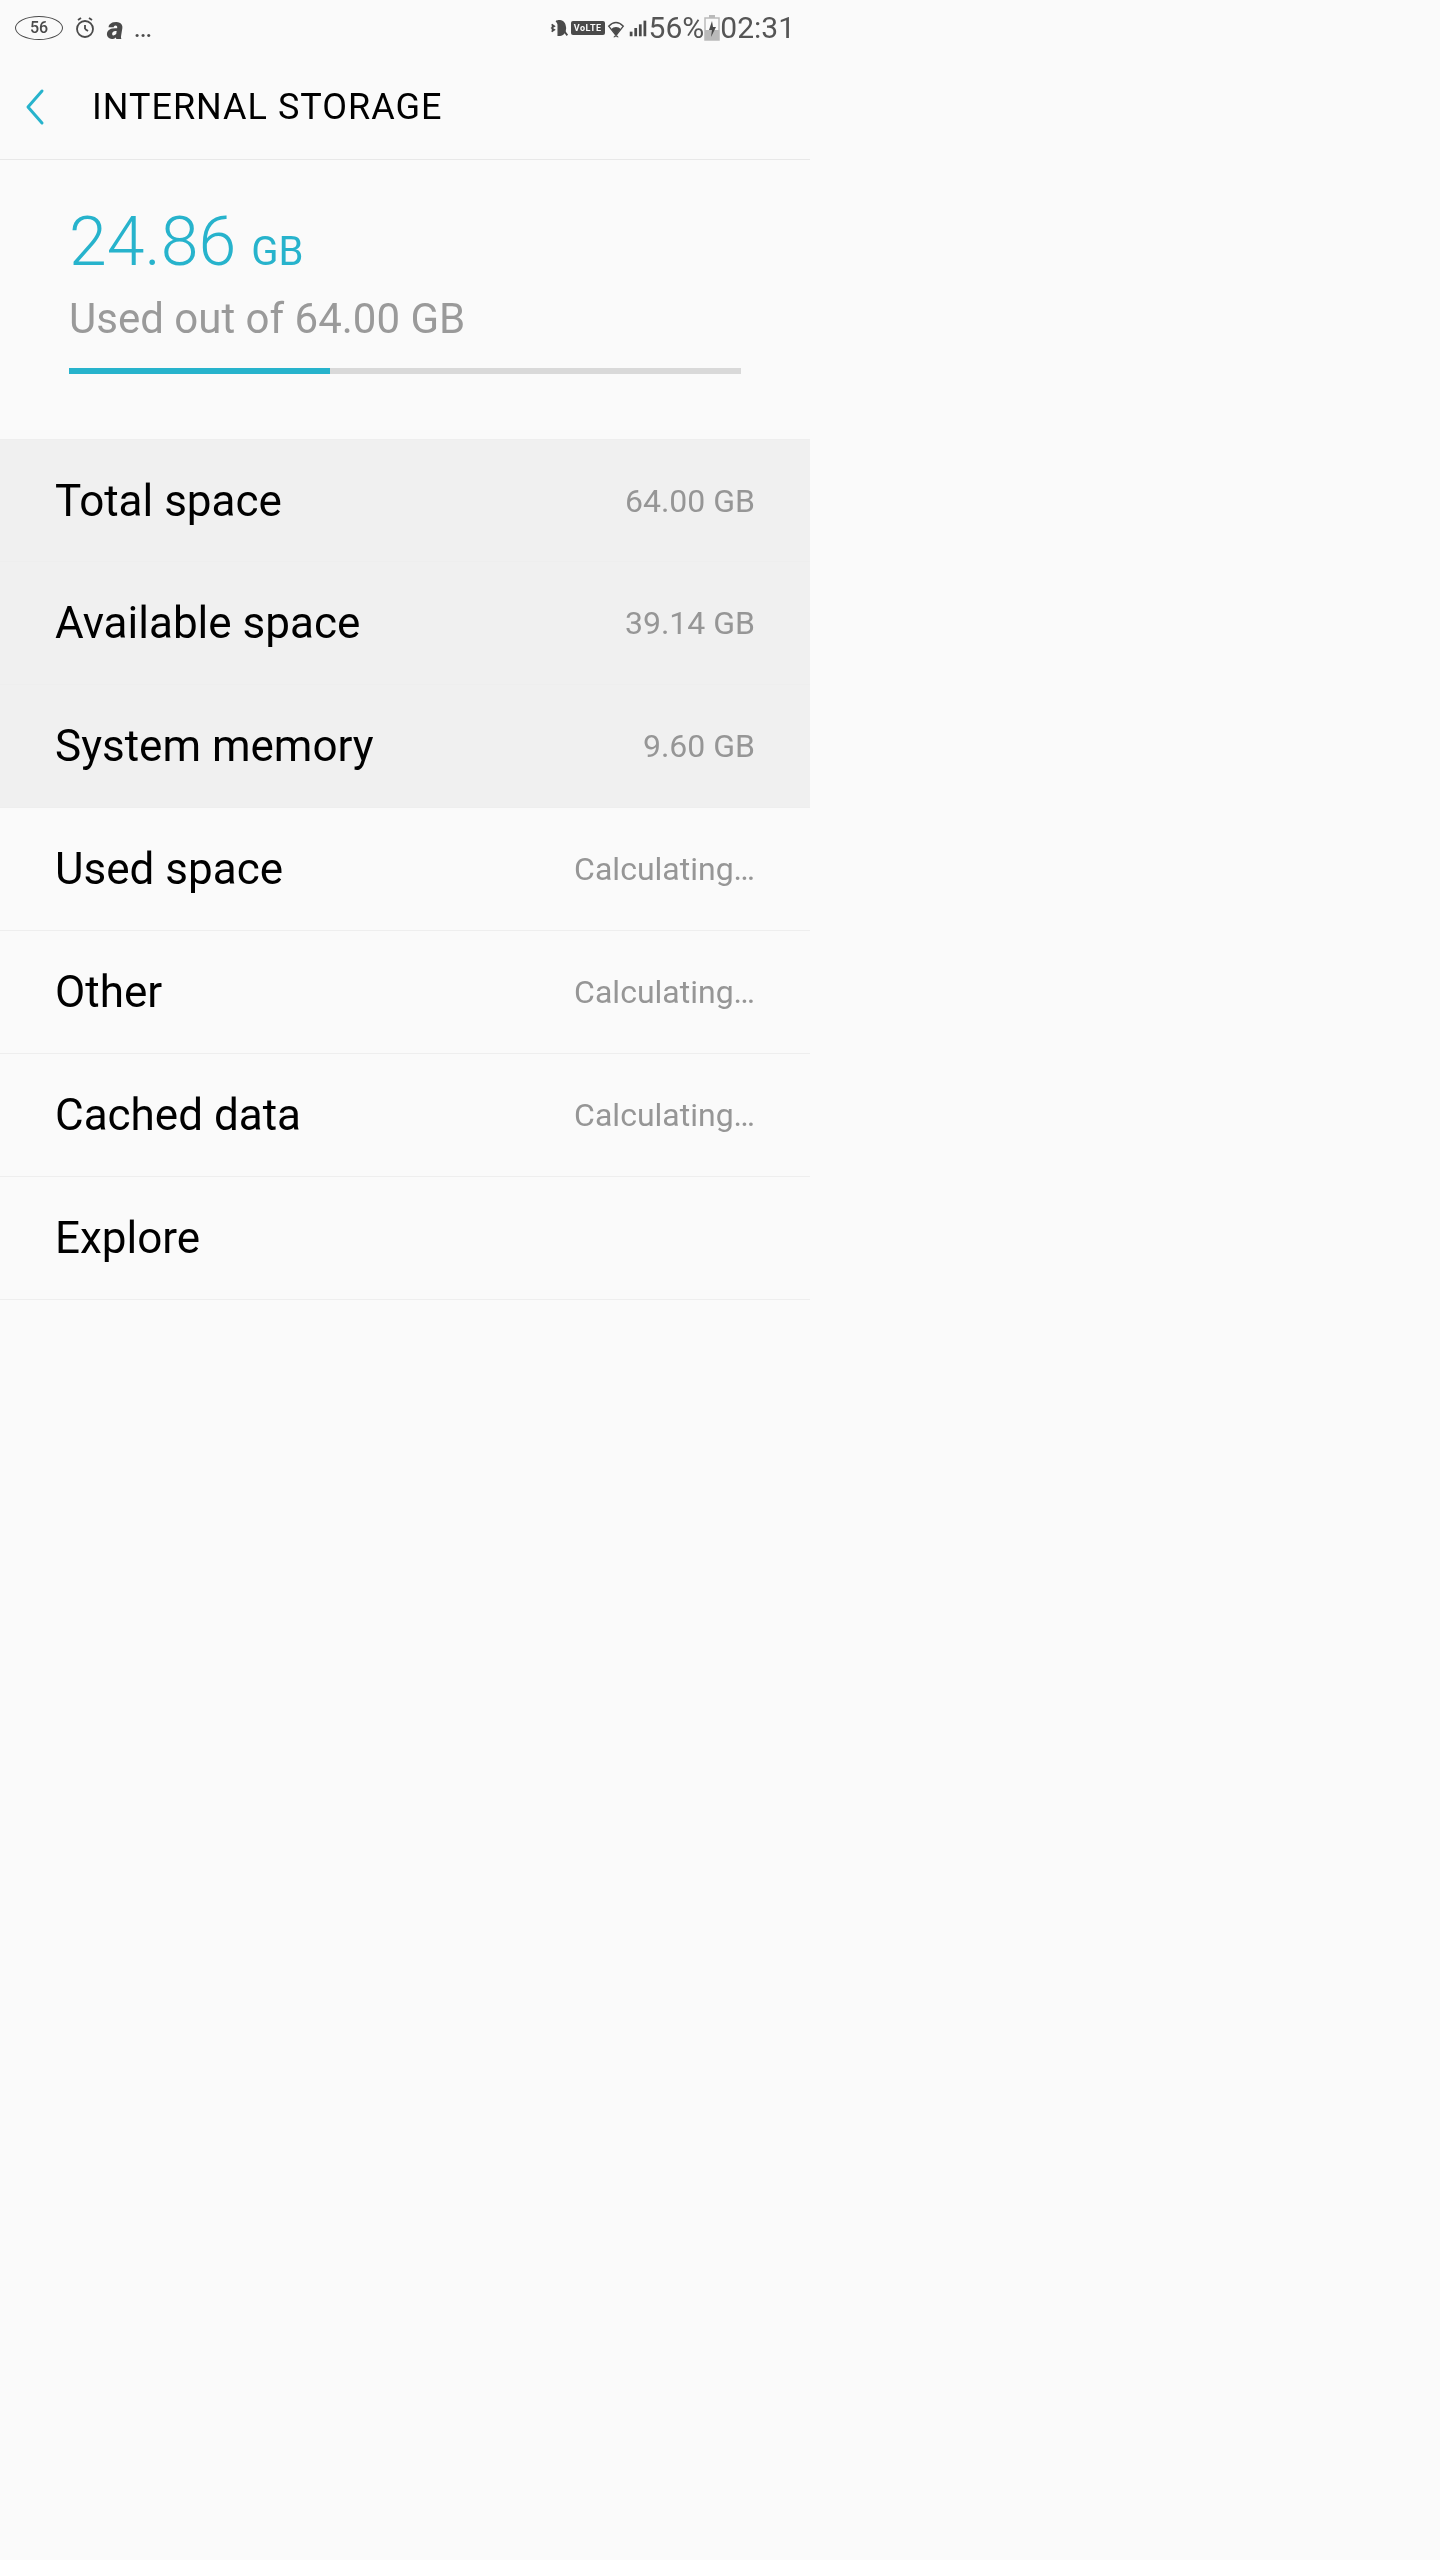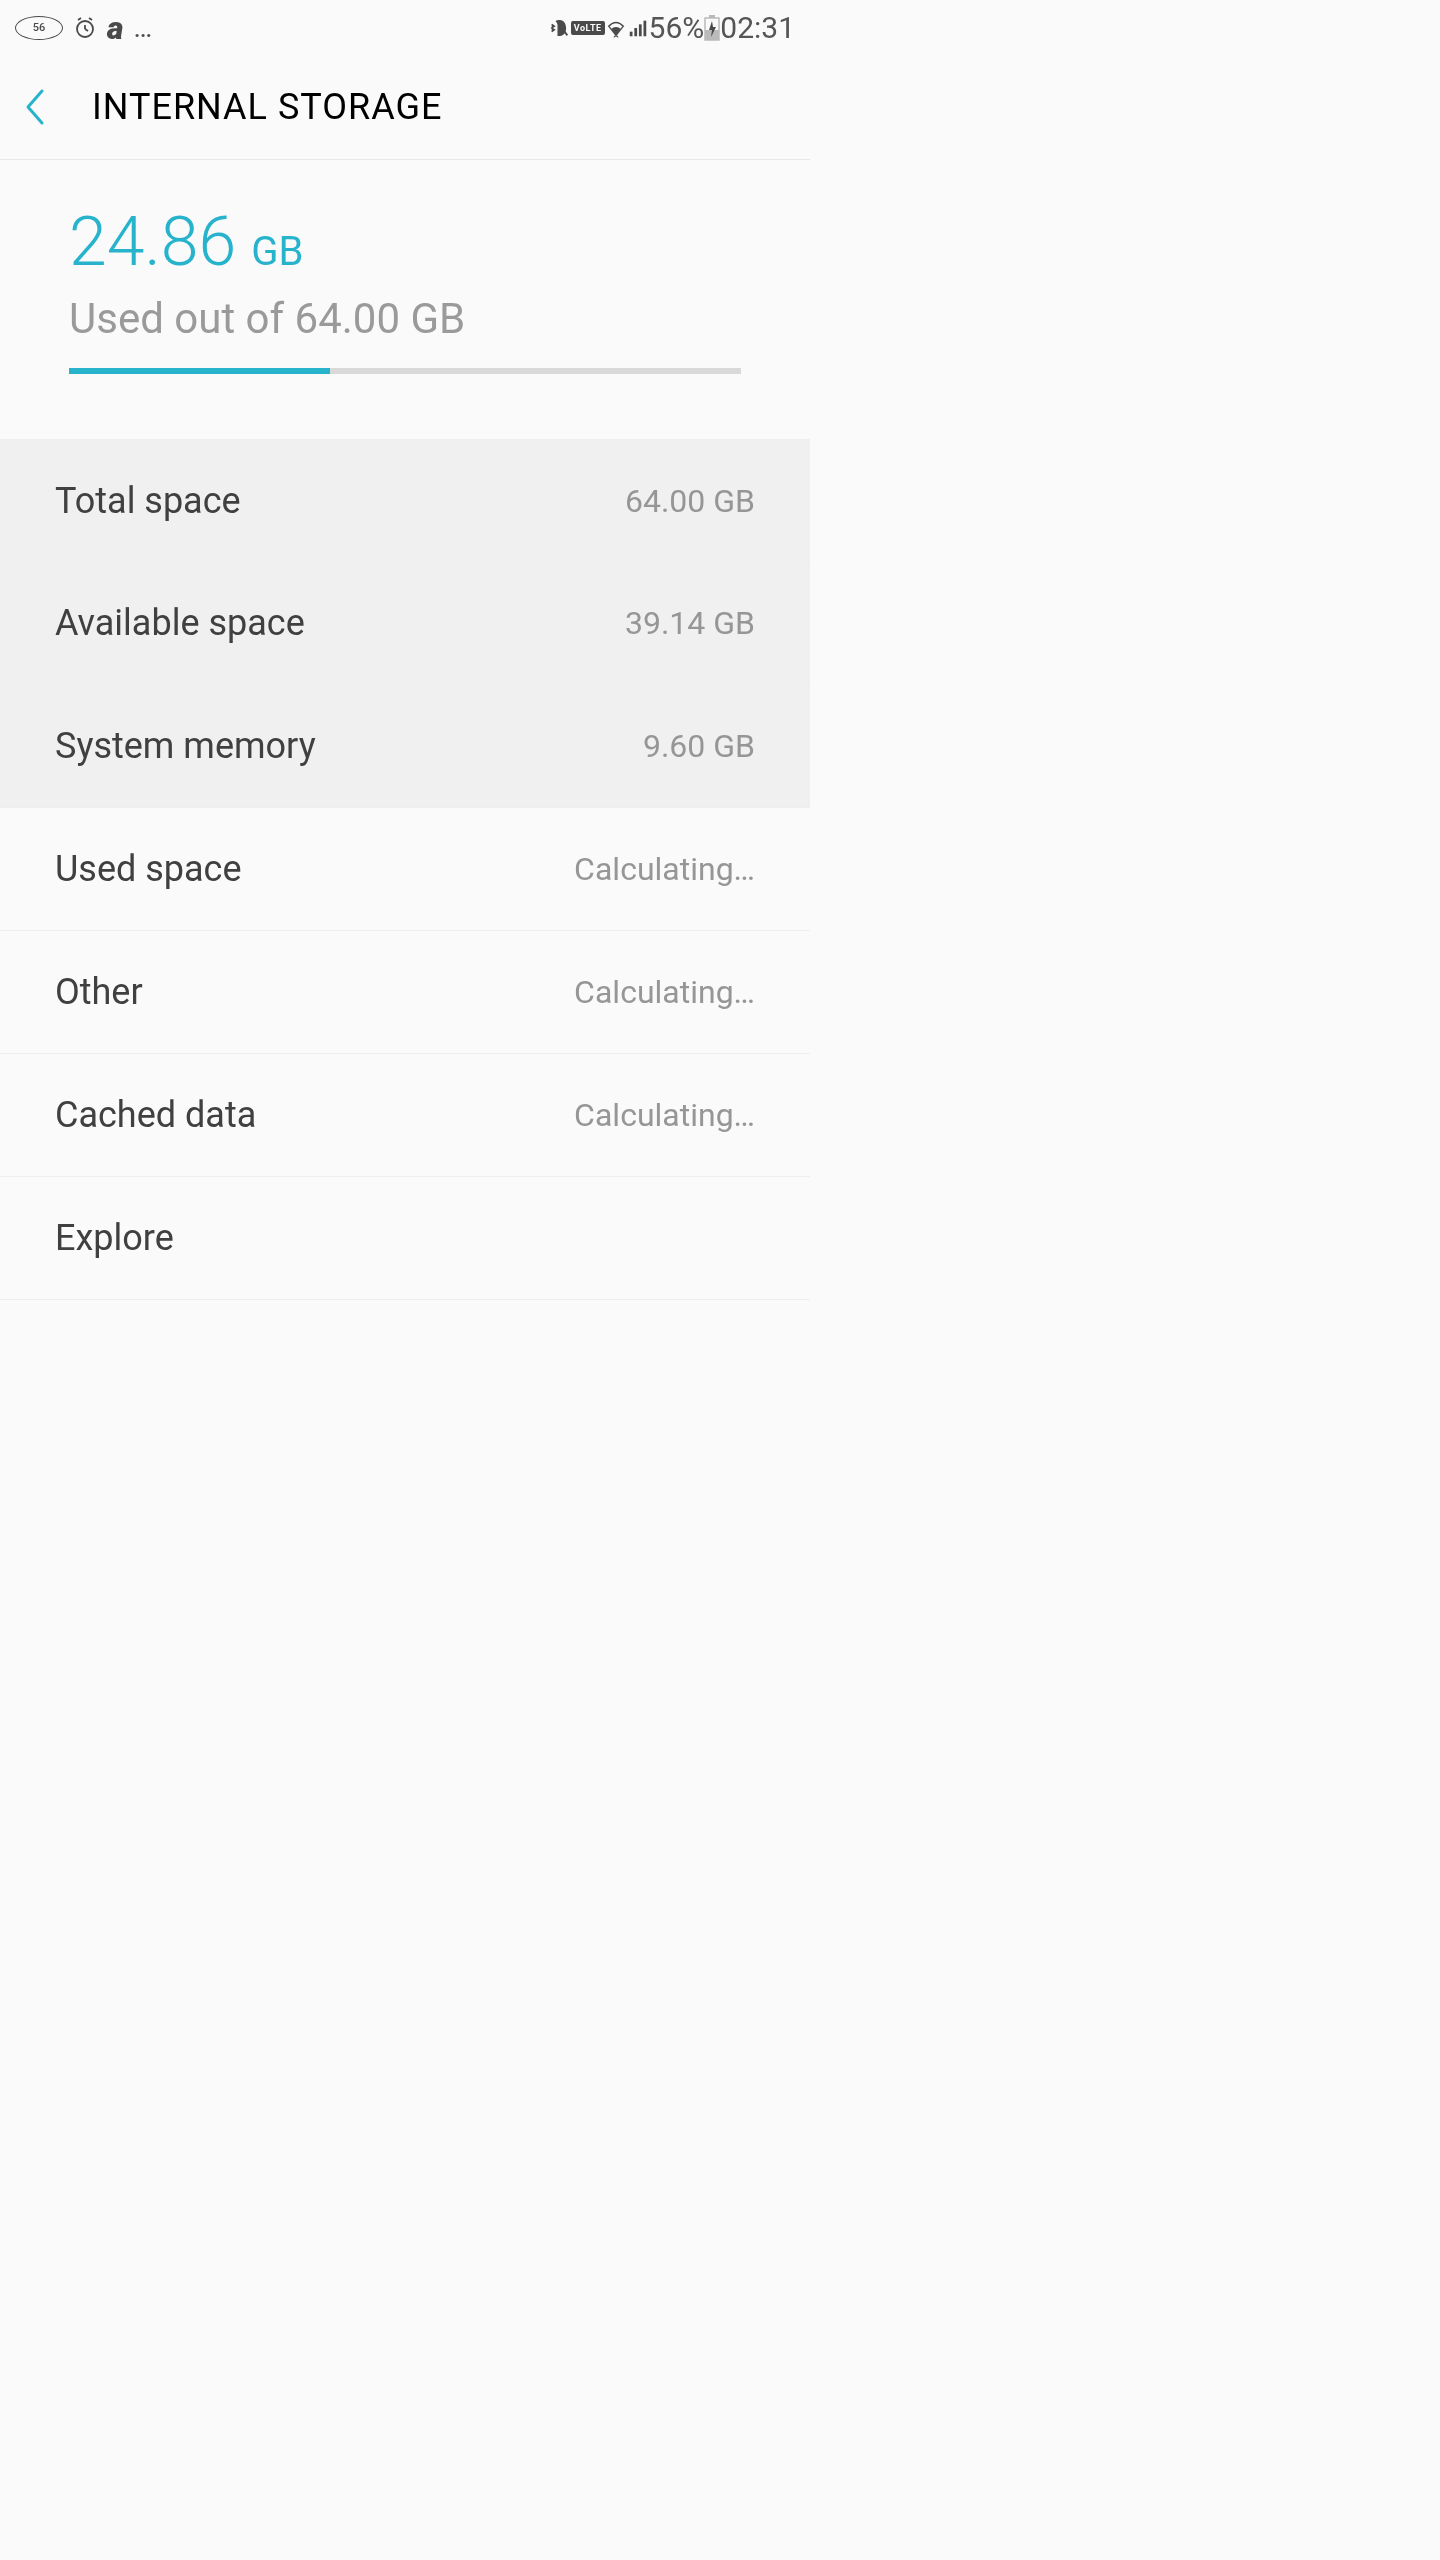--- a/index.html
+++ b/index.html
@@ -40,21 +40,21 @@
       justify-content: center;
     }
     .circle-56 {
       width: 48px;
       height: 24px;
       border: 1.5px solid #4a4a4a;
       border-radius: 50%;
       display: flex;
       align-items: center;
       justify-content: center;
-      font-size: 11px;
+      font-size: 16px;
       font-weight: 500;
     }
     .alarm-icon svg {
       width: 24px;
       height: 24px;
     }
     .a-icon {
       font-size: 32px;
       font-weight: 900;
       font-style: italic;
@@ -159,22 +159,22 @@
       height: 123px;
       border-bottom: 1px solid #eee;
     }
     .storage-row.shaded {
       background: #f0f0f0;
     }
     .storage-row:first-child {
       border-top: 1px solid #eee;
     }
     .row-label {
-      font-size: 36px;
-      color: #404040;
+      font-size: 44px;
+      color: #000000;
     }
     .row-value {
       font-size: 32px;
       color: #969696;
     }
   </style>
 </head>
 <body>
 
 <div class="status-bar">

